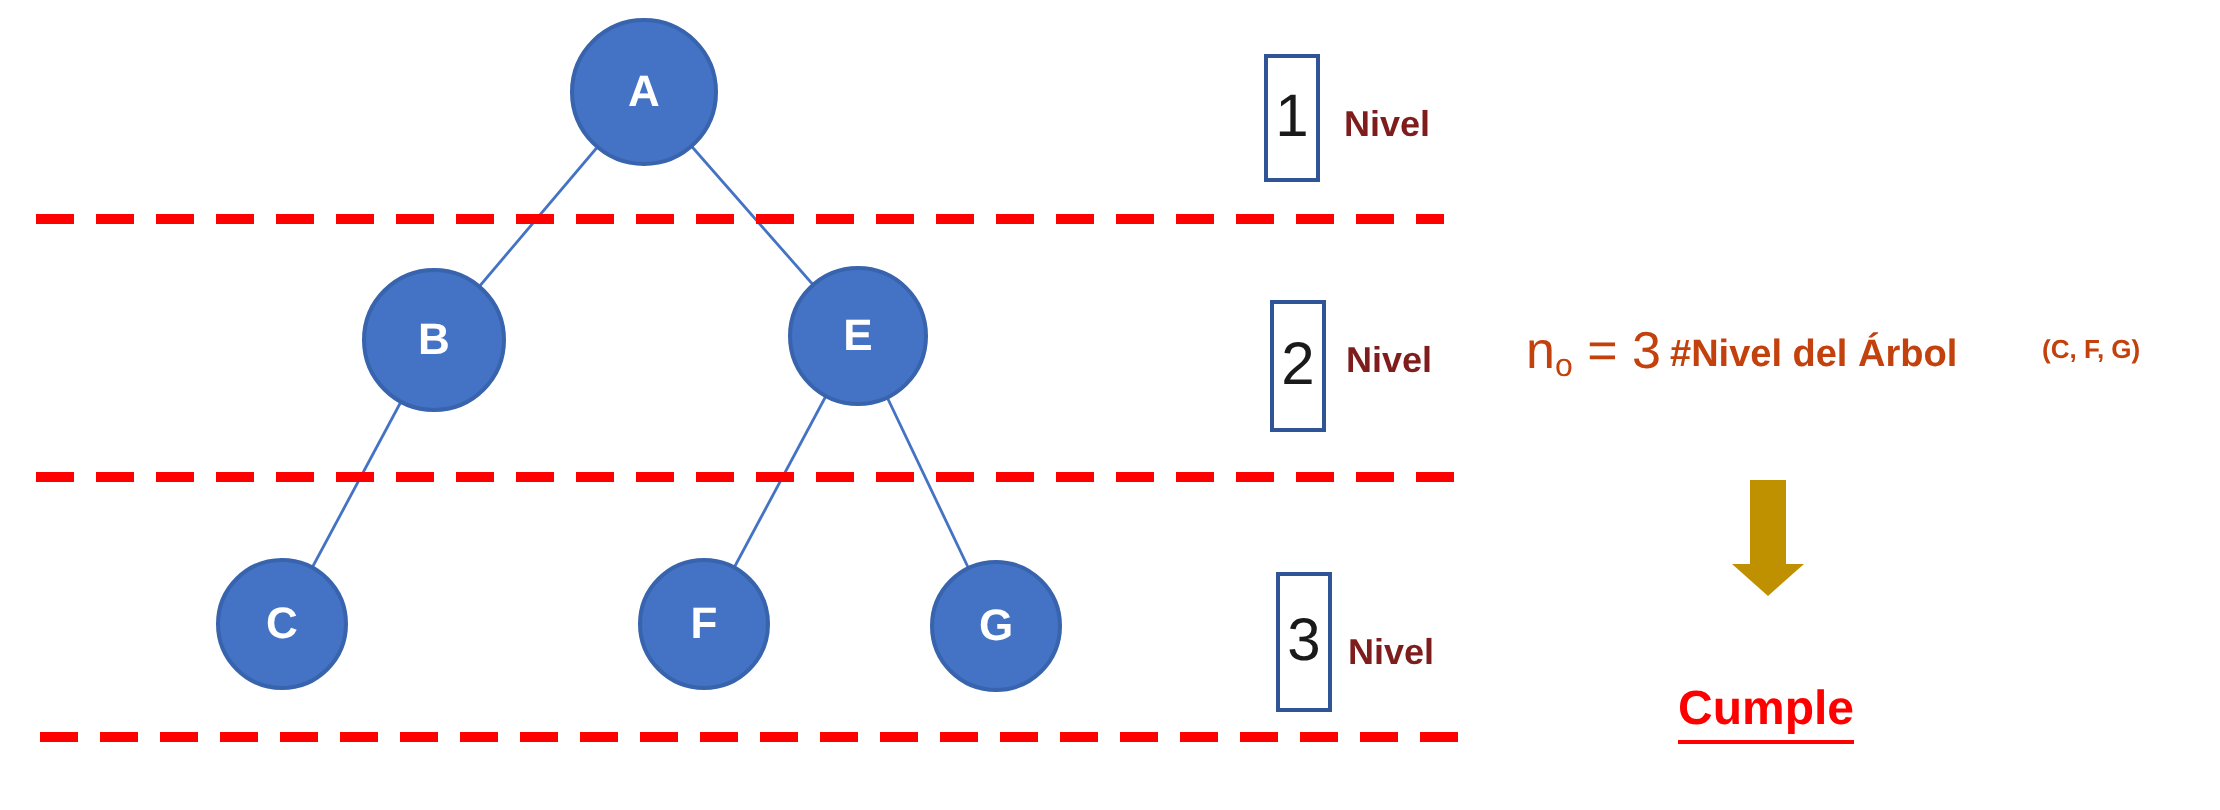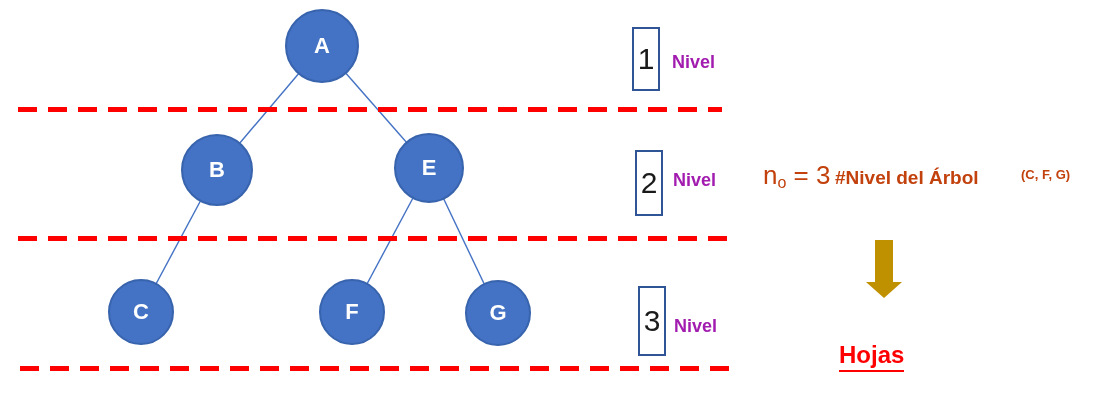--- a/index.html
+++ b/index.html
@@ -67,21 +67,21 @@
     color: #1a1a1a;
   }
   .box-1 { left: 632px; top: 27px;  width: 28px; height: 64px; }
   .box-2 { left: 635px; top: 150px; width: 28px; height: 66px; }
   .box-3 { left: 638px; top: 286px; width: 28px; height: 70px; }
 
   .nivel {
     position: absolute;
     font-size: 18px;
     font-weight: bold;
-    color: #a21caf;
+    color: #7f1d1d;
   }
   .nivel-1 { left: 672px; top: 52px; }
   .nivel-2 { left: 673px; top: 170px; }
   .nivel-3 { left: 674px; top: 316px; }
 
   
   .fact {
     position: absolute;
     left: 763px;
     white-space: nowrap;
@@ -209,15 +209,15 @@
     <span class="desc">#Nivel del Árbol</span>
     <span class="set">(C, F, G)</span>
   </div>
 
   <div class="down-arrow">
     <div class="arrow-shaft"></div>
     <div class="arrow-head"></div>
   </div>
 
 
-  <div class="conclusion">Hojas</div>
+  <div class="conclusion">Cumple</div>
 
 </div>
 
 </body></html>

